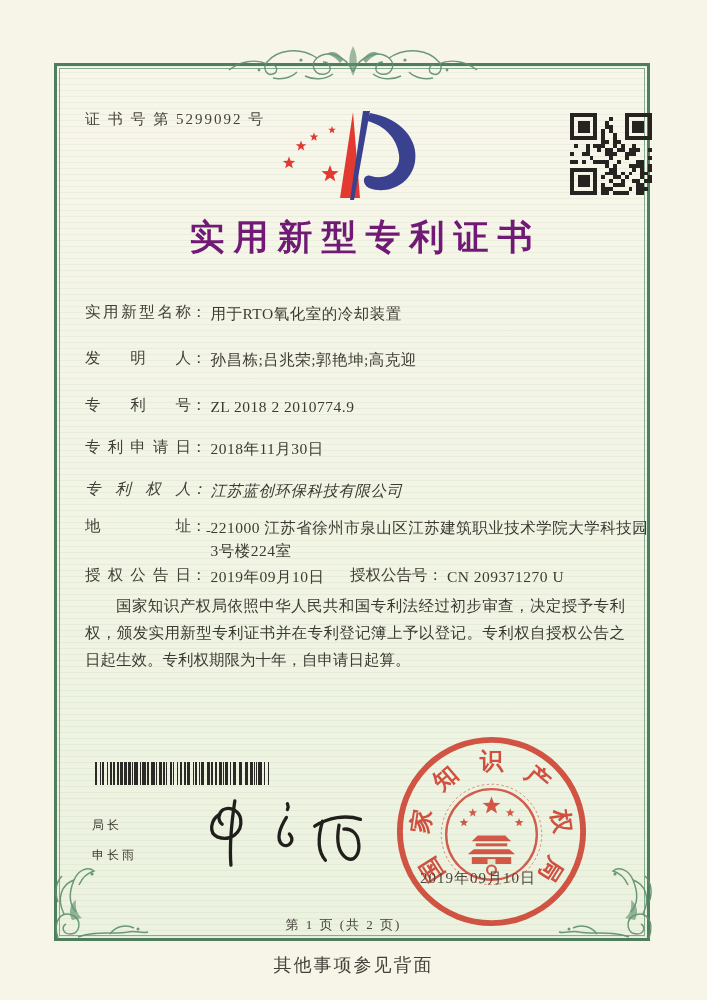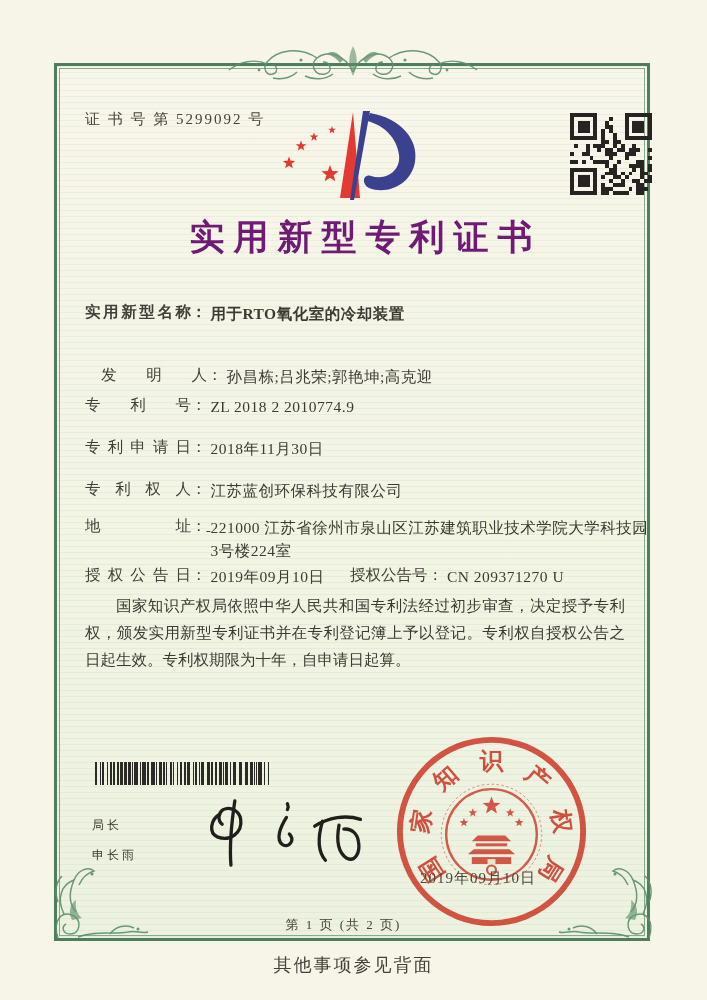--- a/index.html
+++ b/index.html
@@ -269,37 +269,37 @@
       <rect x="46.857142857142854" y="78.09523809523809" width="3.9047619047619047" height="3.9047619047619047" fill="#272320"></rect>
       <rect x="50.76190476190476" y="78.09523809523809" width="3.9047619047619047" height="3.9047619047619047" fill="#272320"></rect>
       <rect x="54.666666666666664" y="78.09523809523809" width="3.9047619047619047" height="3.9047619047619047" fill="#272320"></rect>
       <rect x="66.38095238095238" y="78.09523809523809" width="3.9047619047619047" height="3.9047619047619047" fill="#272320"></rect>
       <rect x="70.28571428571428" y="78.09523809523809" width="3.9047619047619047" height="3.9047619047619047" fill="#272320"></rect>
     </svg>
 
   <div class="title">实用新型专利证书</div>
 
   <div class="fields">
-    <div class="frow" style="top:302px;font-weight:bold;">
+    <div class="frow" style="top:302px;">
       <span class="flabel">实用新型名称</span><span class="fcolon">：</span>
       <span class="fvalue">用于RTO氧化室的冷却装置</span>
     </div>
-    <div class="frow" style="top:365px;margin-left:16px;">
+    <div class="frow" style="top:348px;">
       <span class="flabel">发明人</span><span class="fcolon">：</span>
       <span class="fvalue">孙昌栋;吕兆荣;郭艳坤;高克迎</span>
     </div>
     <div class="frow" style="top:395px;">
       <span class="flabel">专利号</span><span class="fcolon">：</span>
       <span class="fvalue">ZL 2018 2 2010774.9</span>
     </div>
     <div class="frow" style="top:437px;">
       <span class="flabel">专利申请日</span><span class="fcolon">：</span>
       <span class="fvalue">2018年11月30日</span>
     </div>
-    <div class="frow" style="top:479px;">
+    <div class="frow" style="top:479px;font-style:italic;">
       <span class="flabel">专利权人</span><span class="fcolon">：</span>
       <span class="fvalue">江苏蓝创环保科技有限公司</span>
     </div>
     <div class="frow" style="top:516px;text-decoration:underline;">
       <span class="flabel">地址</span><span class="fcolon">：</span>
       <span class="fvalue" style="width:445px;">221000 江苏省徐州市泉山区江苏建筑职业技术学院大学科技园3号楼224室</span>
     </div>
     <div class="frow" style="top:565px;">
       <span class="flabel">授权公告日</span><span class="fcolon">：</span>
       <span class="fvalue">2019年09月10日</span>

